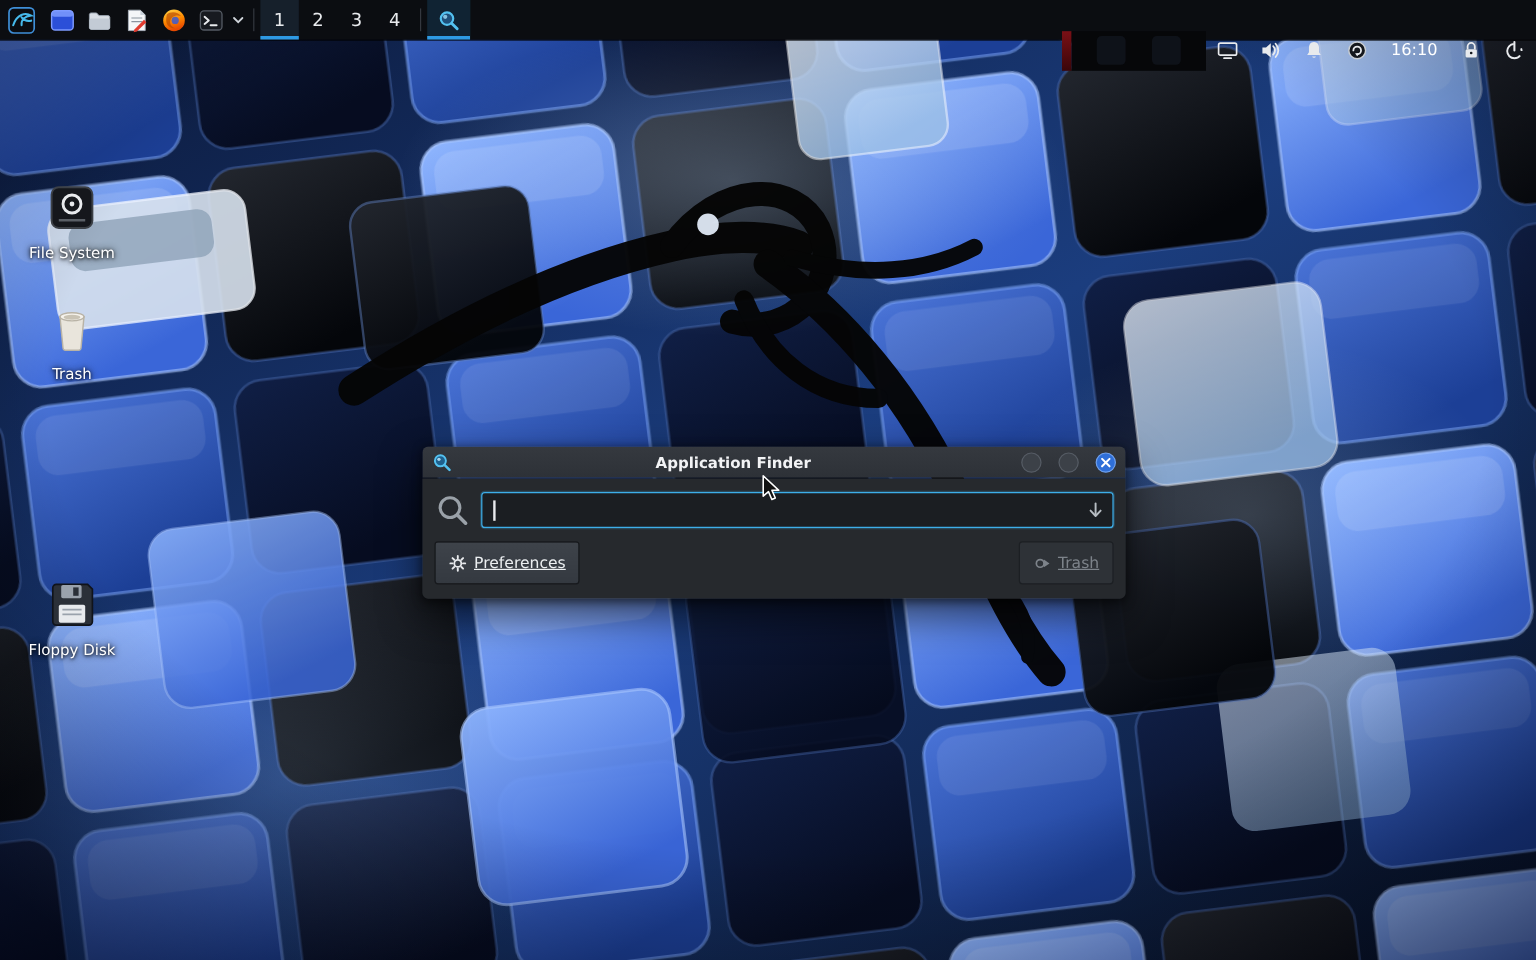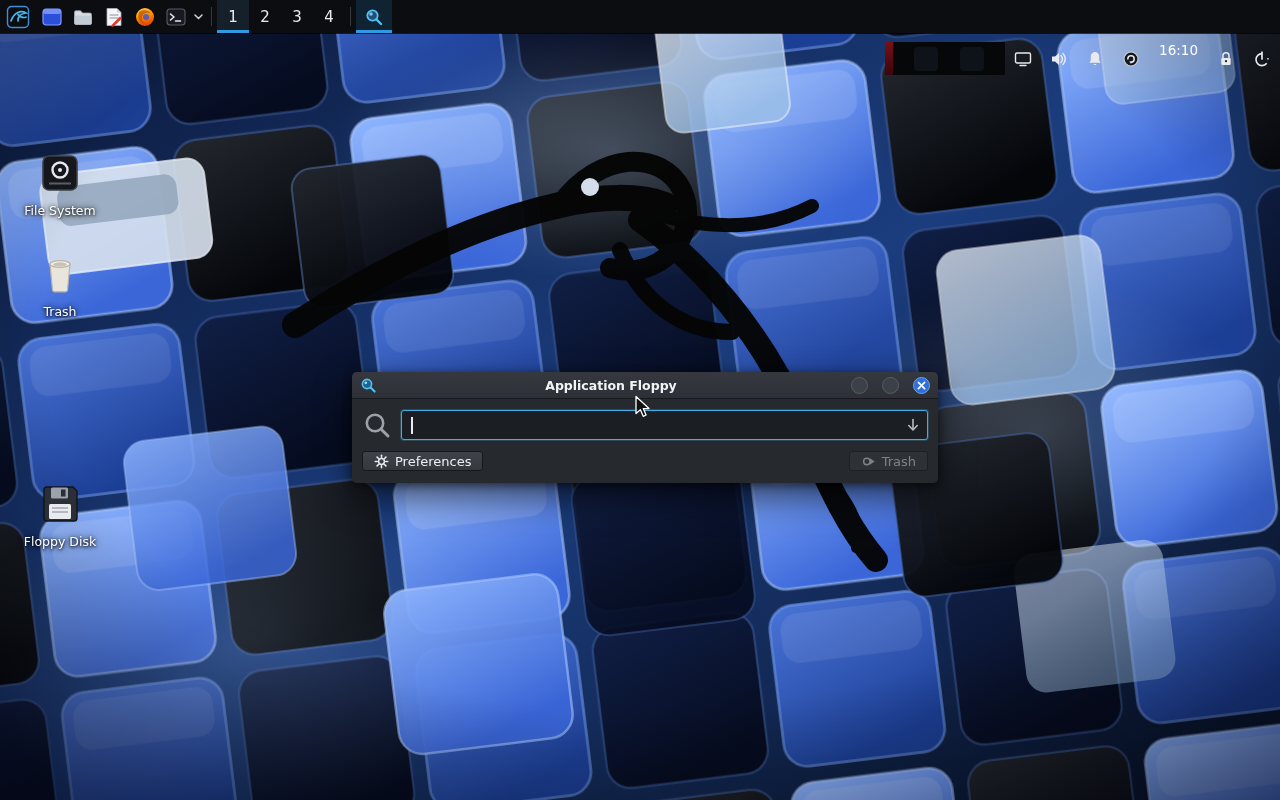--- a/index.html
+++ b/index.html
@@ -15,21 +15,21 @@
   #wallpaper { position: absolute; inset: 0; z-index: 0; }
 
   
   #panel {
     position: absolute; top: 0; left: 0; right: 0; height: 33px;
     background: #0b0d11; z-index: 20;
     display: flex; align-items: stretch;
     box-shadow: 0 1px 0 rgba(0,0,0,.7);
   }
   .panel-left { display: flex; align-items: stretch; }
-  .panel-right { margin-left: auto; display: flex; align-items: flex-start; margin-top: 42px; }
+  .panel-right { margin-left: auto; display: flex; align-items: center; margin-top: 42px; }
   .pbtn {
     display: flex; align-items: center; justify-content: center;
     height: 33px; cursor: default;
   }
   .menu-btn { width: 36px; }
   .launcher { width: 31px; }
   .chev { width: 15px; }
   .sep { width: 1px; background: #34383f; margin: 7px 5px; }
   .ws {
     width: 32px; display: flex; align-items: center; justify-content: center;
@@ -106,25 +106,25 @@
     display: flex; align-items: center; padding: 0 6px;
   }
   .input-wrap input {
     flex: 1; background: transparent; border: none; outline: none;
     color: #e8eaed; font-size: 13px; font-family: "DejaVu Sans", sans-serif;
     width: 10px;
   }
   .caret { width: 1.5px; height: 17px; background: #e8eaed; margin-left: 3px; }
   .btn-row { display: flex; justify-content: space-between; margin-top: 11px; }
   .xbtn {
-    height: 20px; padding: 0 11px; border-radius: 3px;
+    height: 36px; padding: 0 11px; border-radius: 3px;
     background: linear-gradient(#3e434a, #343940);
     border: 1px solid #17191d;
     color: #eceff1; font-size: 13px; font-family: "DejaVu Sans", sans-serif;
-    display: flex; align-items: center; gap: 6px; cursor: default;
+    display: flex; align-items: center; gap: 6px; cursor: default; text-decoration: underline;
   }
   .xbtn.disabled {
     background: #2e3237; color: #7d838a; border-color: #1c1f23;
   }
 
   
   #cursor { position: absolute; left: 634px; top: 395px; z-index: 60; }
 </style>
 </head>
 <body>
@@ -391,21 +391,21 @@
     <span class="desk-label">Floppy Disk</span>
   </div>
 
   <div id="app-finder">
     <div class="titlebar">
       <svg width="17" height="17" viewBox="0 0 17 17">
         <circle cx="7" cy="7" r="4.6" fill="#1f618e" stroke="#53c1f0" stroke-width="1.6"></circle>
         <circle cx="5.8" cy="5.8" r="1.4" fill="#bfe7fa" opacity="0.85"></circle>
         <line x1="10.6" y1="10.6" x2="14.6" y2="14.6" stroke="#53c1f0" stroke-width="2.1" stroke-linecap="round"></line>
       </svg>
-      <span class="title">Application Floppy</span>
+      <span class="title">Application Finder</span>
       <div class="tb-circle"></div>
       <div class="tb-circle"></div>
       <div class="tb-circle close">
         <svg width="9" height="9" viewBox="0 0 9 9">
           <line x1="1.4" y1="1.4" x2="7.6" y2="7.6" stroke="#ffffff" stroke-width="1.7" stroke-linecap="round"></line>
           <line x1="7.6" y1="1.4" x2="1.4" y2="7.6" stroke="#ffffff" stroke-width="1.7" stroke-linecap="round"></line>
         </svg>
       </div>
     </div>
 

